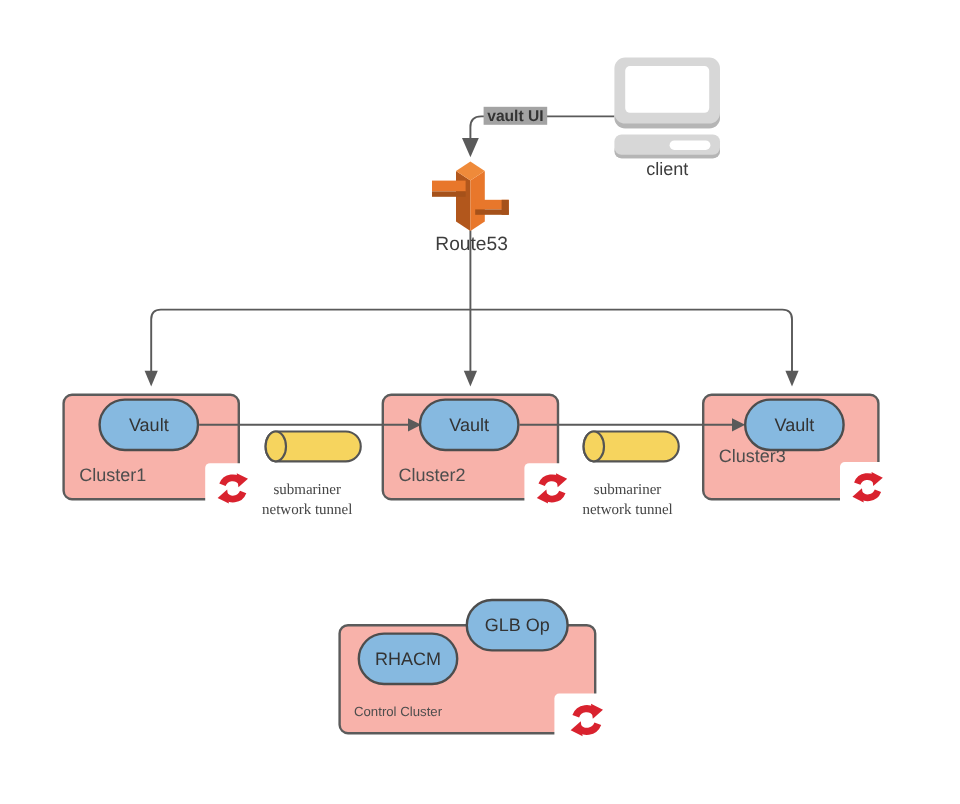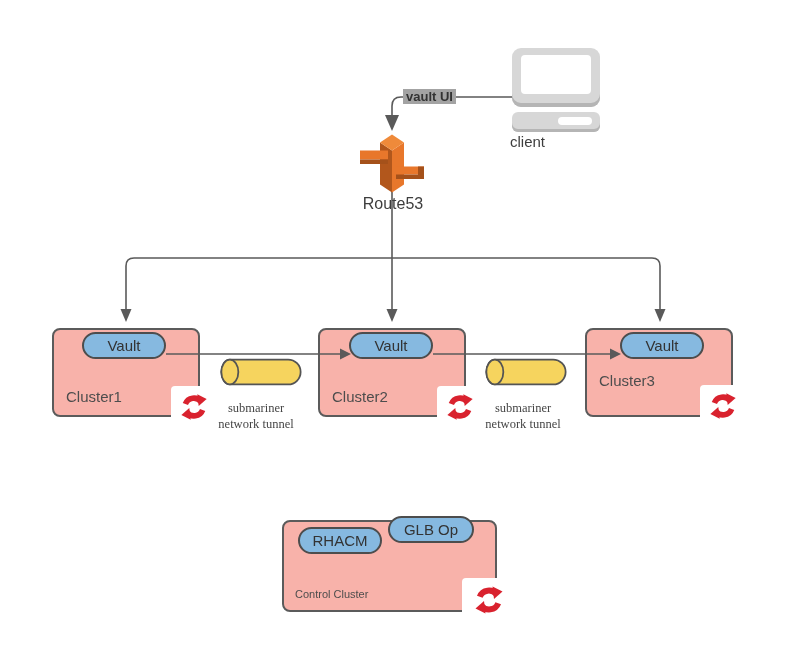--- a/index.html
+++ b/index.html
@@ -11,45 +11,45 @@
   .connectors{position:absolute;left:0;top:0;width:800px;height:670px;z-index:2;pointer-events:none;}
   
   .monitor{position:absolute;left:512px;top:48px;width:88px;height:59px;background:#d7d7d7;
     border-radius:9px;box-shadow:inset 0 -4px 0 #b5b5b5;z-index:3;}
   .screen{position:absolute;left:9px;top:7px;right:9px;bottom:13px;background:#ffffff;border-radius:4px;}
   .keyboard{position:absolute;left:512px;top:112px;width:88px;height:20px;background:#d7d7d7;
     border-radius:6px;box-shadow:inset 0 -3px 0 #b5b5b5;z-index:3;}
   .kb-pill{position:absolute;right:8px;top:5px;width:34px;height:8px;background:#ffffff;border-radius:4px;}
   
   .lbl{position:absolute;color:#3d3d3d;font-size:15px;white-space:nowrap;z-index:5;}
-  .client-lbl{left:510px;top:133px;width:92px;}
+  .client-lbl{left:510px;top:133px;width:92px;text-align:center;}
   .edge-lbl{left:403px;top:89px;background:#a3a3a3;font-weight:bold;font-size:13px;
     color:#333333;padding:0 3px;z-index:5;}
   .r53-lbl{left:350px;top:195px;width:86px;text-align:center;font-size:16px;}
   .cluster-lbl{color:#4d4d4d;}
   .cl1{left:66px;top:388px;} .cl2{left:332px;top:388px;} .cl3{left:599px;top:372px;}
   .ctl-lbl{left:295px;top:588px;font-size:11px;color:#4d4d4d;}
   .tun-lbl{position:absolute;width:110px;text-align:center;font-size:12.5px;line-height:16px;
     color:#454545;z-index:5;font-family:Liberation Serif, serif;}
   .t1{left:201px;top:400px;} .t2{left:468px;top:400px;}
   
   .cluster{position:absolute;width:148px;height:89px;background:#f8b2aa;border:2px solid #5b5b5b;
     border-radius:8px;box-sizing:border-box;z-index:1;}
   .c1{left:52px;top:328px;} .c2{left:318px;top:328px;} .c3{left:585px;top:328px;}
   .control{position:absolute;left:282px;top:520px;width:215px;height:92px;background:#f8b2aa;
     border:2px solid #5b5b5b;border-radius:8px;box-sizing:border-box;z-index:1;}
   
-  .node{position:absolute;height:27px;background:#86b9e0;border:2px solid #4d4d4d;border-radius:22px;
+  .node{position:absolute;height:44px;background:#86b9e0;border:2px solid #4d4d4d;border-radius:22px;
     box-sizing:border-box;display:flex;align-items:center;justify-content:center;
     color:#333333;font-size:15px;z-index:3;}
   .v1{left:82px;top:332px;width:84px;}
   .v2{left:349px;top:332px;width:84px;}
   .v3{left:620px;top:332px;width:84px;}
   .rhacm{left:298px;top:527px;width:84px;}
-  .glb{left:388px;top:516px;width:86px;}
+  .glb{left:388px;top:499px;width:86px;}
   
   .badge{position:absolute;background:#ffffff;border-radius:4px;display:flex;align-items:center;
     justify-content:center;z-index:6;}
   .b1{left:171px;top:386px;width:45px;height:42px;}
   .b2{left:437px;top:386px;width:45px;height:42px;}
   .b3{left:700px;top:385px;width:46px;height:42px;}
   .b4{left:462px;top:578px;width:54px;height:44px;}
   
   .cyl{position:absolute;width:87px;height:28px;z-index:3;}
   .cyl1{left:216px;top:358px;} .cyl2{left:481px;top:358px;}

